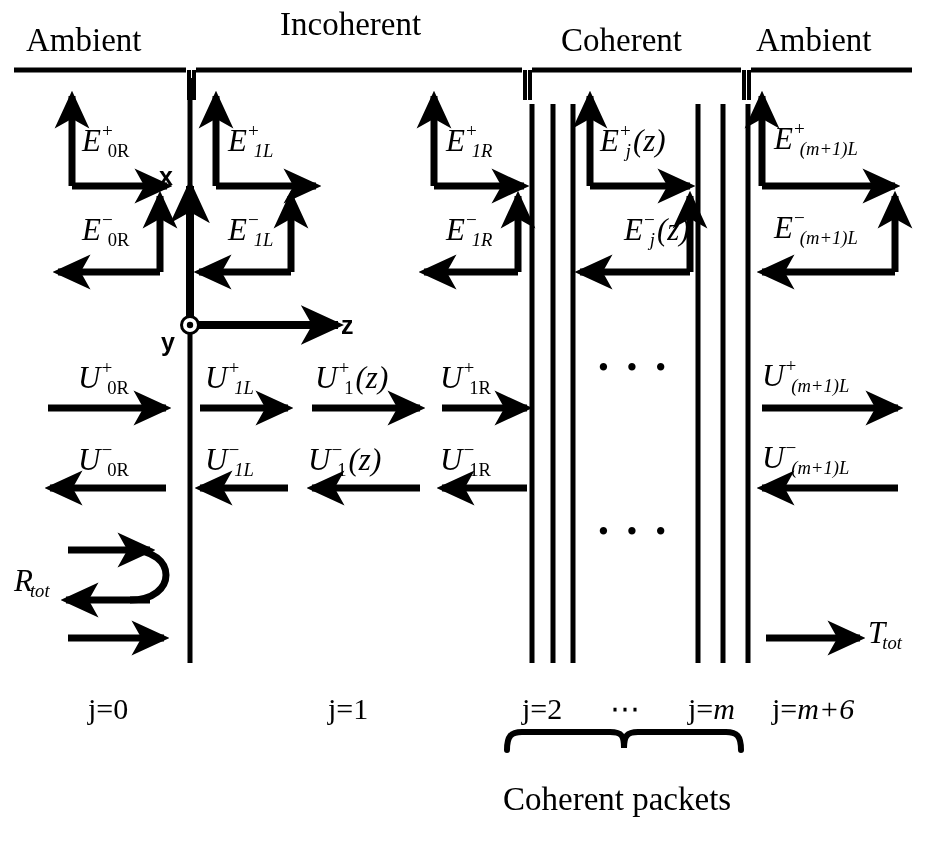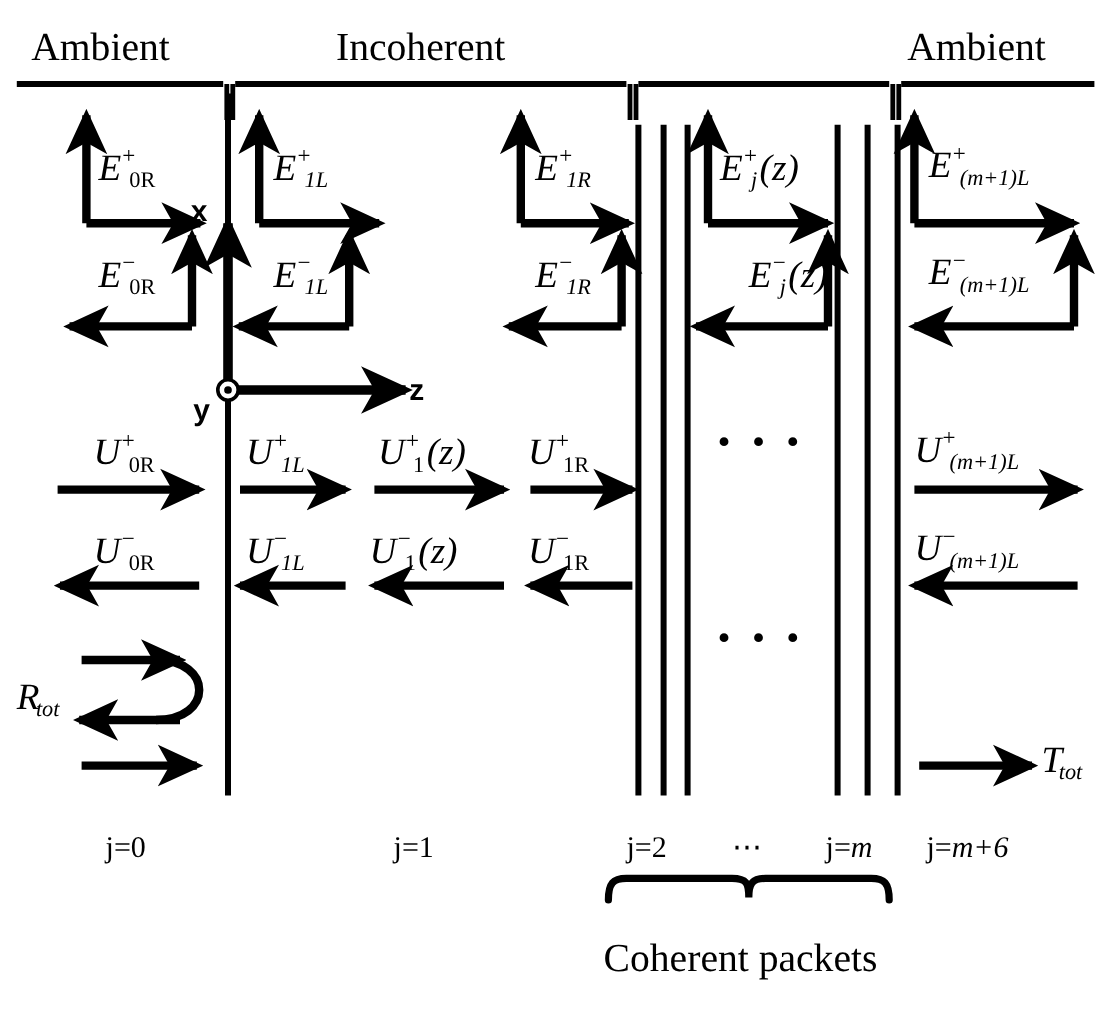--- a/index.html
+++ b/index.html
@@ -65,21 +65,21 @@
     font-style: italic;
   }
   
   .axis-letter {
     font-family: "Liberation Sans", sans-serif;
     font-weight: bold;
     font-size: 25px;
   }
   
   .jlabel {
-    font-size: 25px;
+    font-size: 30px;
     font-family: "Liberation Serif", "DejaVu Serif", serif;
   }
   .jlabel .it {
     font-style: italic;
   }
   .caption {
     font-size: 33px;
     font-family: "Liberation Serif", "DejaVu Serif", serif;
   }
   .rt {
@@ -260,21 +260,22 @@
       </g>
     </g>
 
     <g>
       <circle cx="190" cy="325" r="8.5" fill="#ffffff" stroke="#000" stroke-width="3"></circle>
       <circle cx="190" cy="325" r="3.2" fill="#000"></circle>
     </g>
   </svg>
 
   <div class="lbl section-title" style="left:26px; top:24px;">Ambient</div>
-  <div class="lbl section-title" style="left:280px; top:24px;">Incoherent</div>
+  <div class="lbl section-title" style="left:280px; top:8px;">Incoherent</div>
+  <div class="lbl section-title" style="left:561px; top:24px;">Coherent</div>
   <div class="lbl section-title" style="left:756px; top:24px;">Ambient</div>
 
   <div class="lbl axis-letter" style="left:159px; top:164px;">x</div>
   <div class="lbl axis-letter" style="left:161px; top:330px;">y</div>
   <div class="lbl axis-letter" style="left:341px; top:313px;">z</div>
 
   <div class="lbl math" style="left:82px; top:121px;">
     <span class="base">E</span><sup>+</sup><sub class="up">0R</sub>
   </div>
   <div class="lbl math" style="left:82px; top:210px;">

